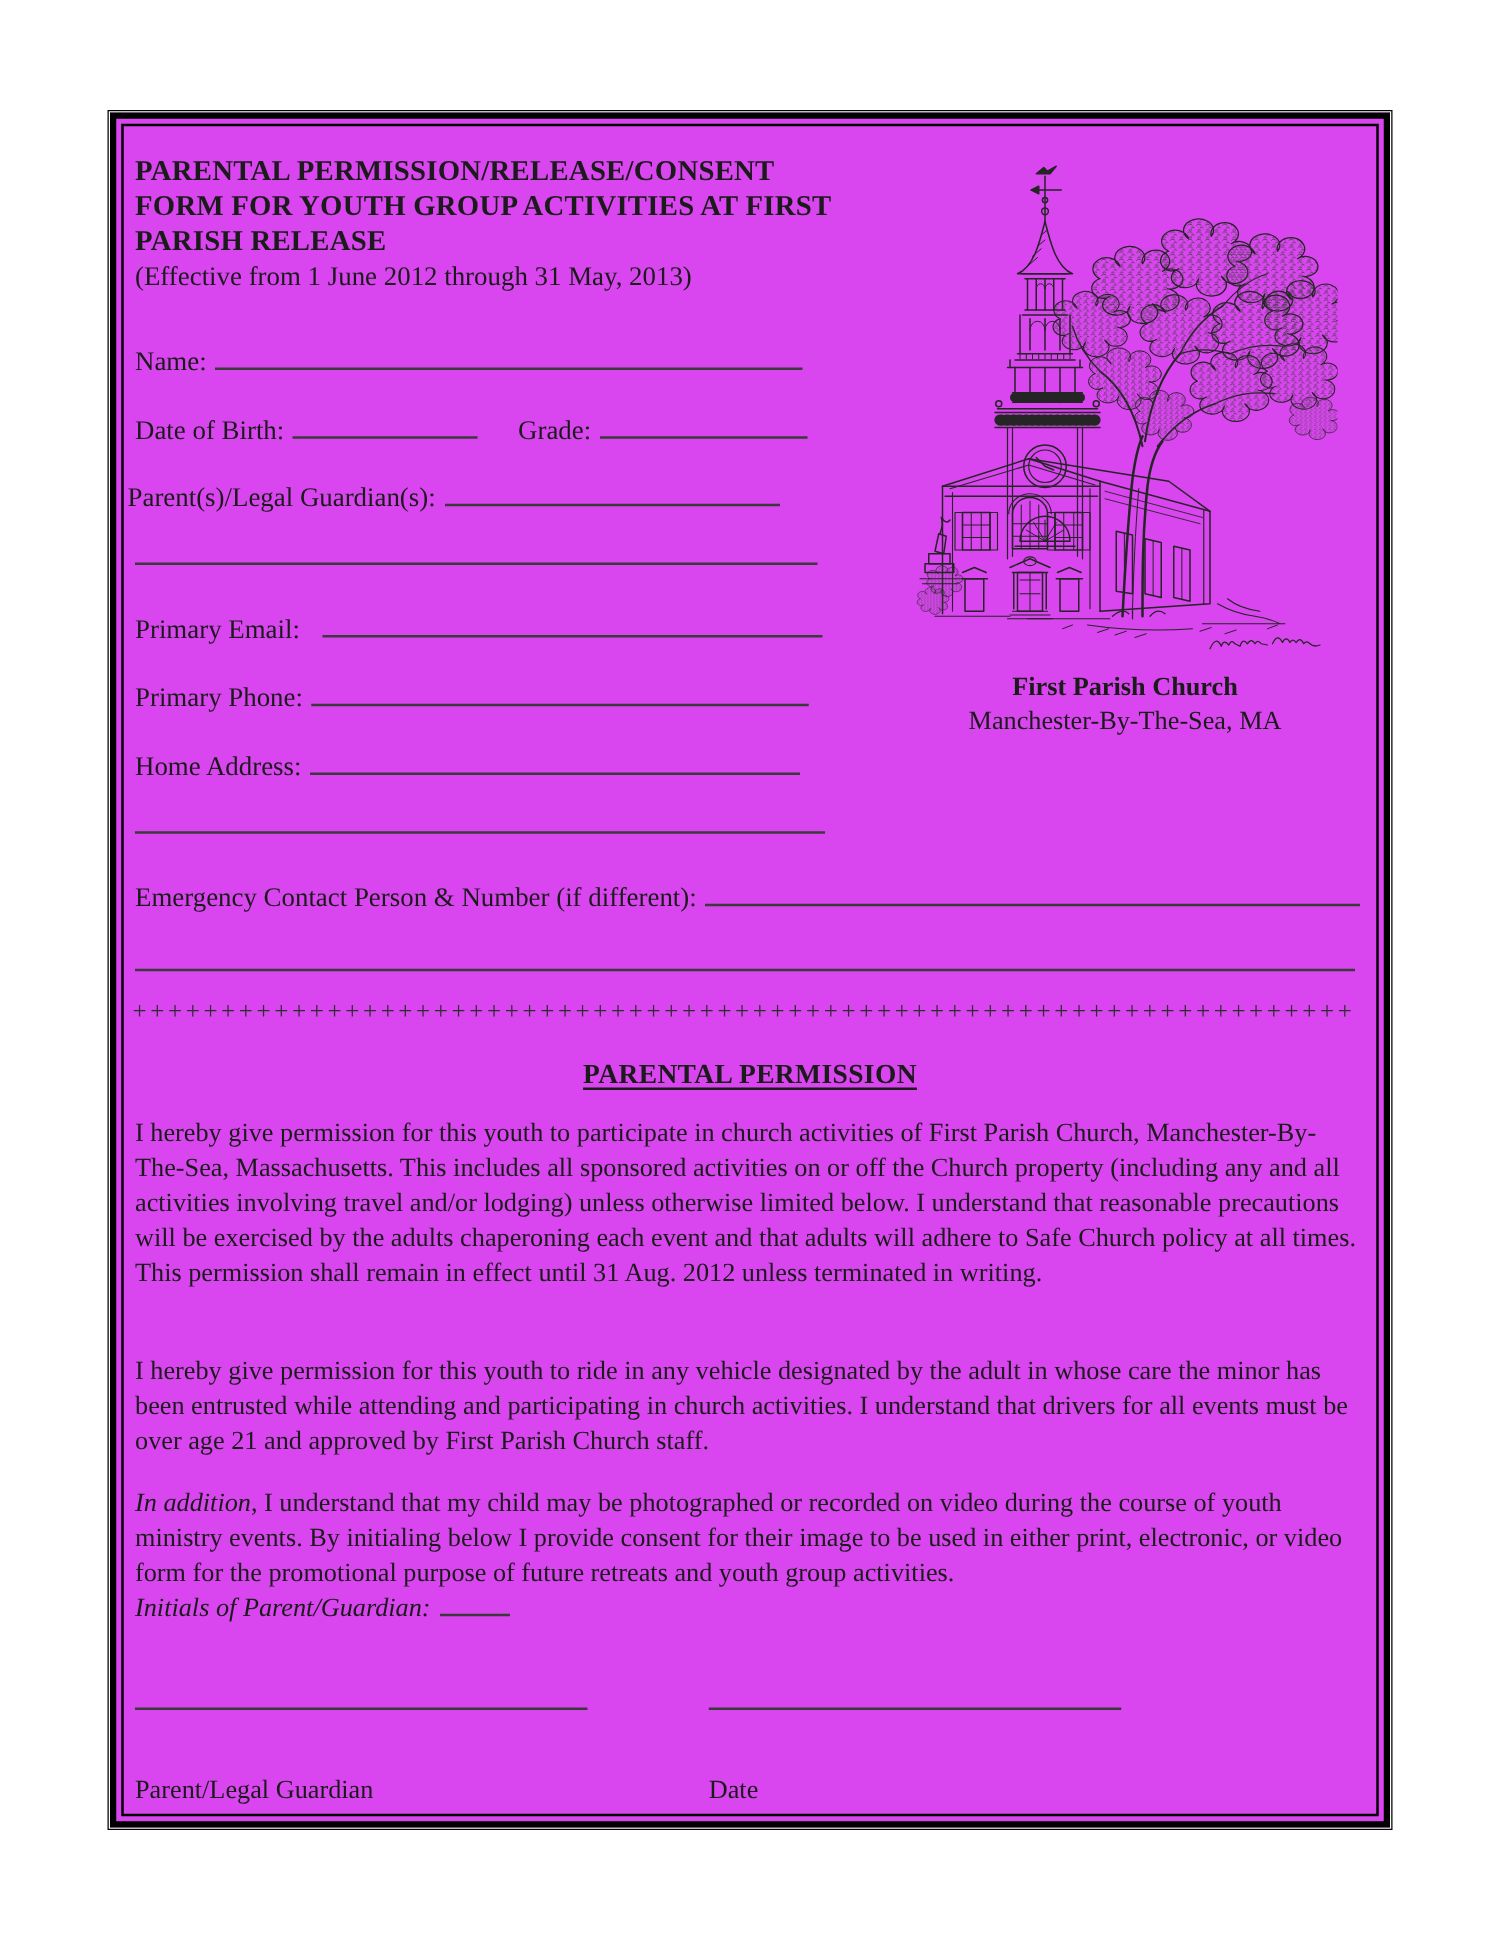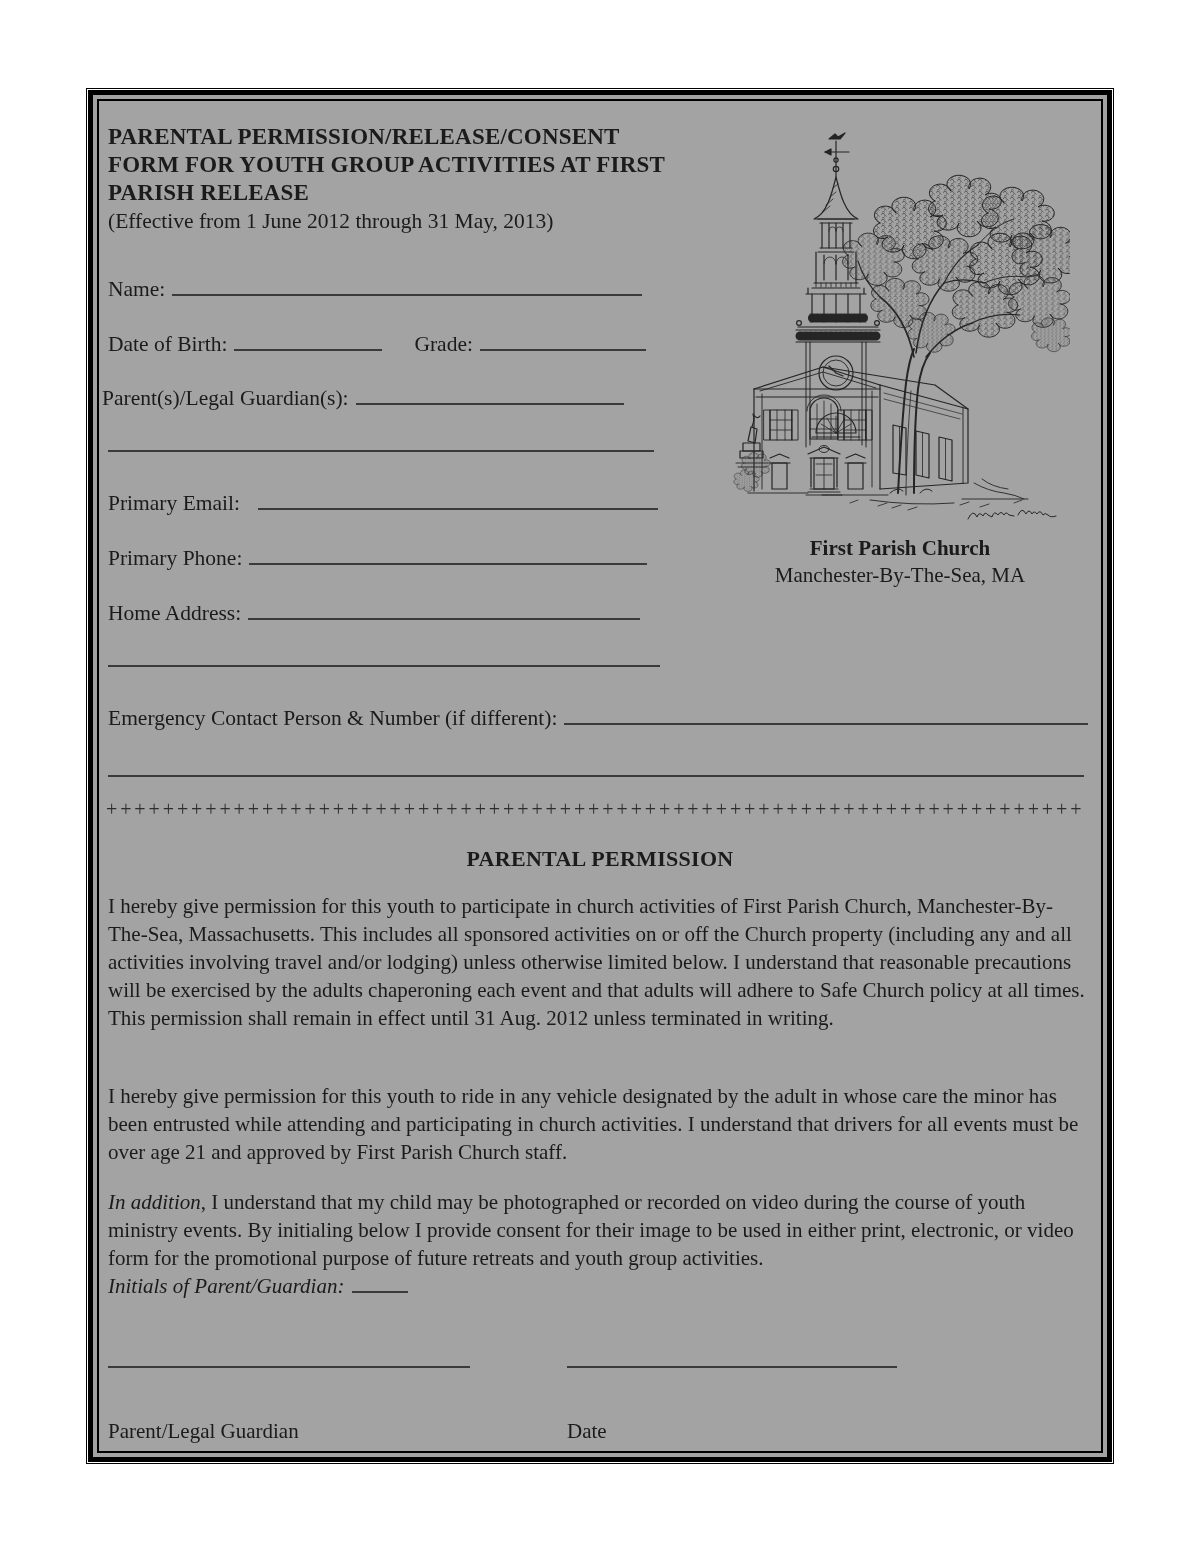--- a/index.html
+++ b/index.html
@@ -5,21 +5,21 @@
   html,body { margin:0; padding:0; }
   body {
     width:1200px; height:1549px; position:relative;
     background:#ffffff; color:#1b1b1b;
     font-family:"Liberation Serif","DejaVu Serif",serif;
   }
   .page {
     position:absolute; left:88px; top:90px; width:1024px; height:1372px;
     box-sizing:border-box; border:5px solid #000;
     outline:1px solid #000; outline-offset:1px;
-    padding:4px; background:#a3a3a3;
+    padding:4px; background:#d946ef;
   }
   .inner {
     width:100%; height:100%; box-sizing:border-box;
     border:2px solid #000; position:relative; overflow:hidden;
   }
   .title-block { position:absolute; left:9px; top:22px; width:640px; }
   .title-line { font-weight:bold; font-size:23px; line-height:28px; letter-spacing:0.2px; }
   .eff-line  { font-weight:normal; font-size:21.5px; line-height:28px; }
 
   .row { position:absolute; display:flex; align-items:baseline; font-size:21.5px; white-space:nowrap;text-align:center; }
@@ -27,21 +27,21 @@
   .ul  { display:inline-block; border-bottom:2px solid #3a3a3a; height:21px; margin-left:7px; }
   .hr  { position:absolute; border-bottom:2px solid #3a3a3a; height:0; }
 
   .plusrow {
     position:absolute; left:7px; top:697px; width:984px; overflow:hidden;
     white-space:nowrap; font-size:20px; letter-spacing:2.9px; color:#2d2d2d;
   }
   .heading {
     position:absolute; left:8px; right:8px; top:745px; text-align:center;
     font-weight:bold; font-size:22px; letter-spacing:0.3px;
-    text-decoration-thickness:2px; text-underline-offset:4px;
+    text-decoration:underline; text-decoration-thickness:2px; text-underline-offset:4px;
   }
   .para { position:absolute; left:9px; width:978px; font-size:21px; line-height:28px; }
   .it { font-style:italic; }
   .initials-line { display:block; }
   .initials-ul { display:inline-block; border-bottom:2px solid #3a3a3a; height:18px; width:56px; margin-left:8px; }
 
   .figure { position:absolute; left:631px; top:26px; width:340px; }
   .caption { text-align:center; font-size:21px; line-height:27px; margin-top:4px; }
   .caption-title { font-weight:bold; }
 

